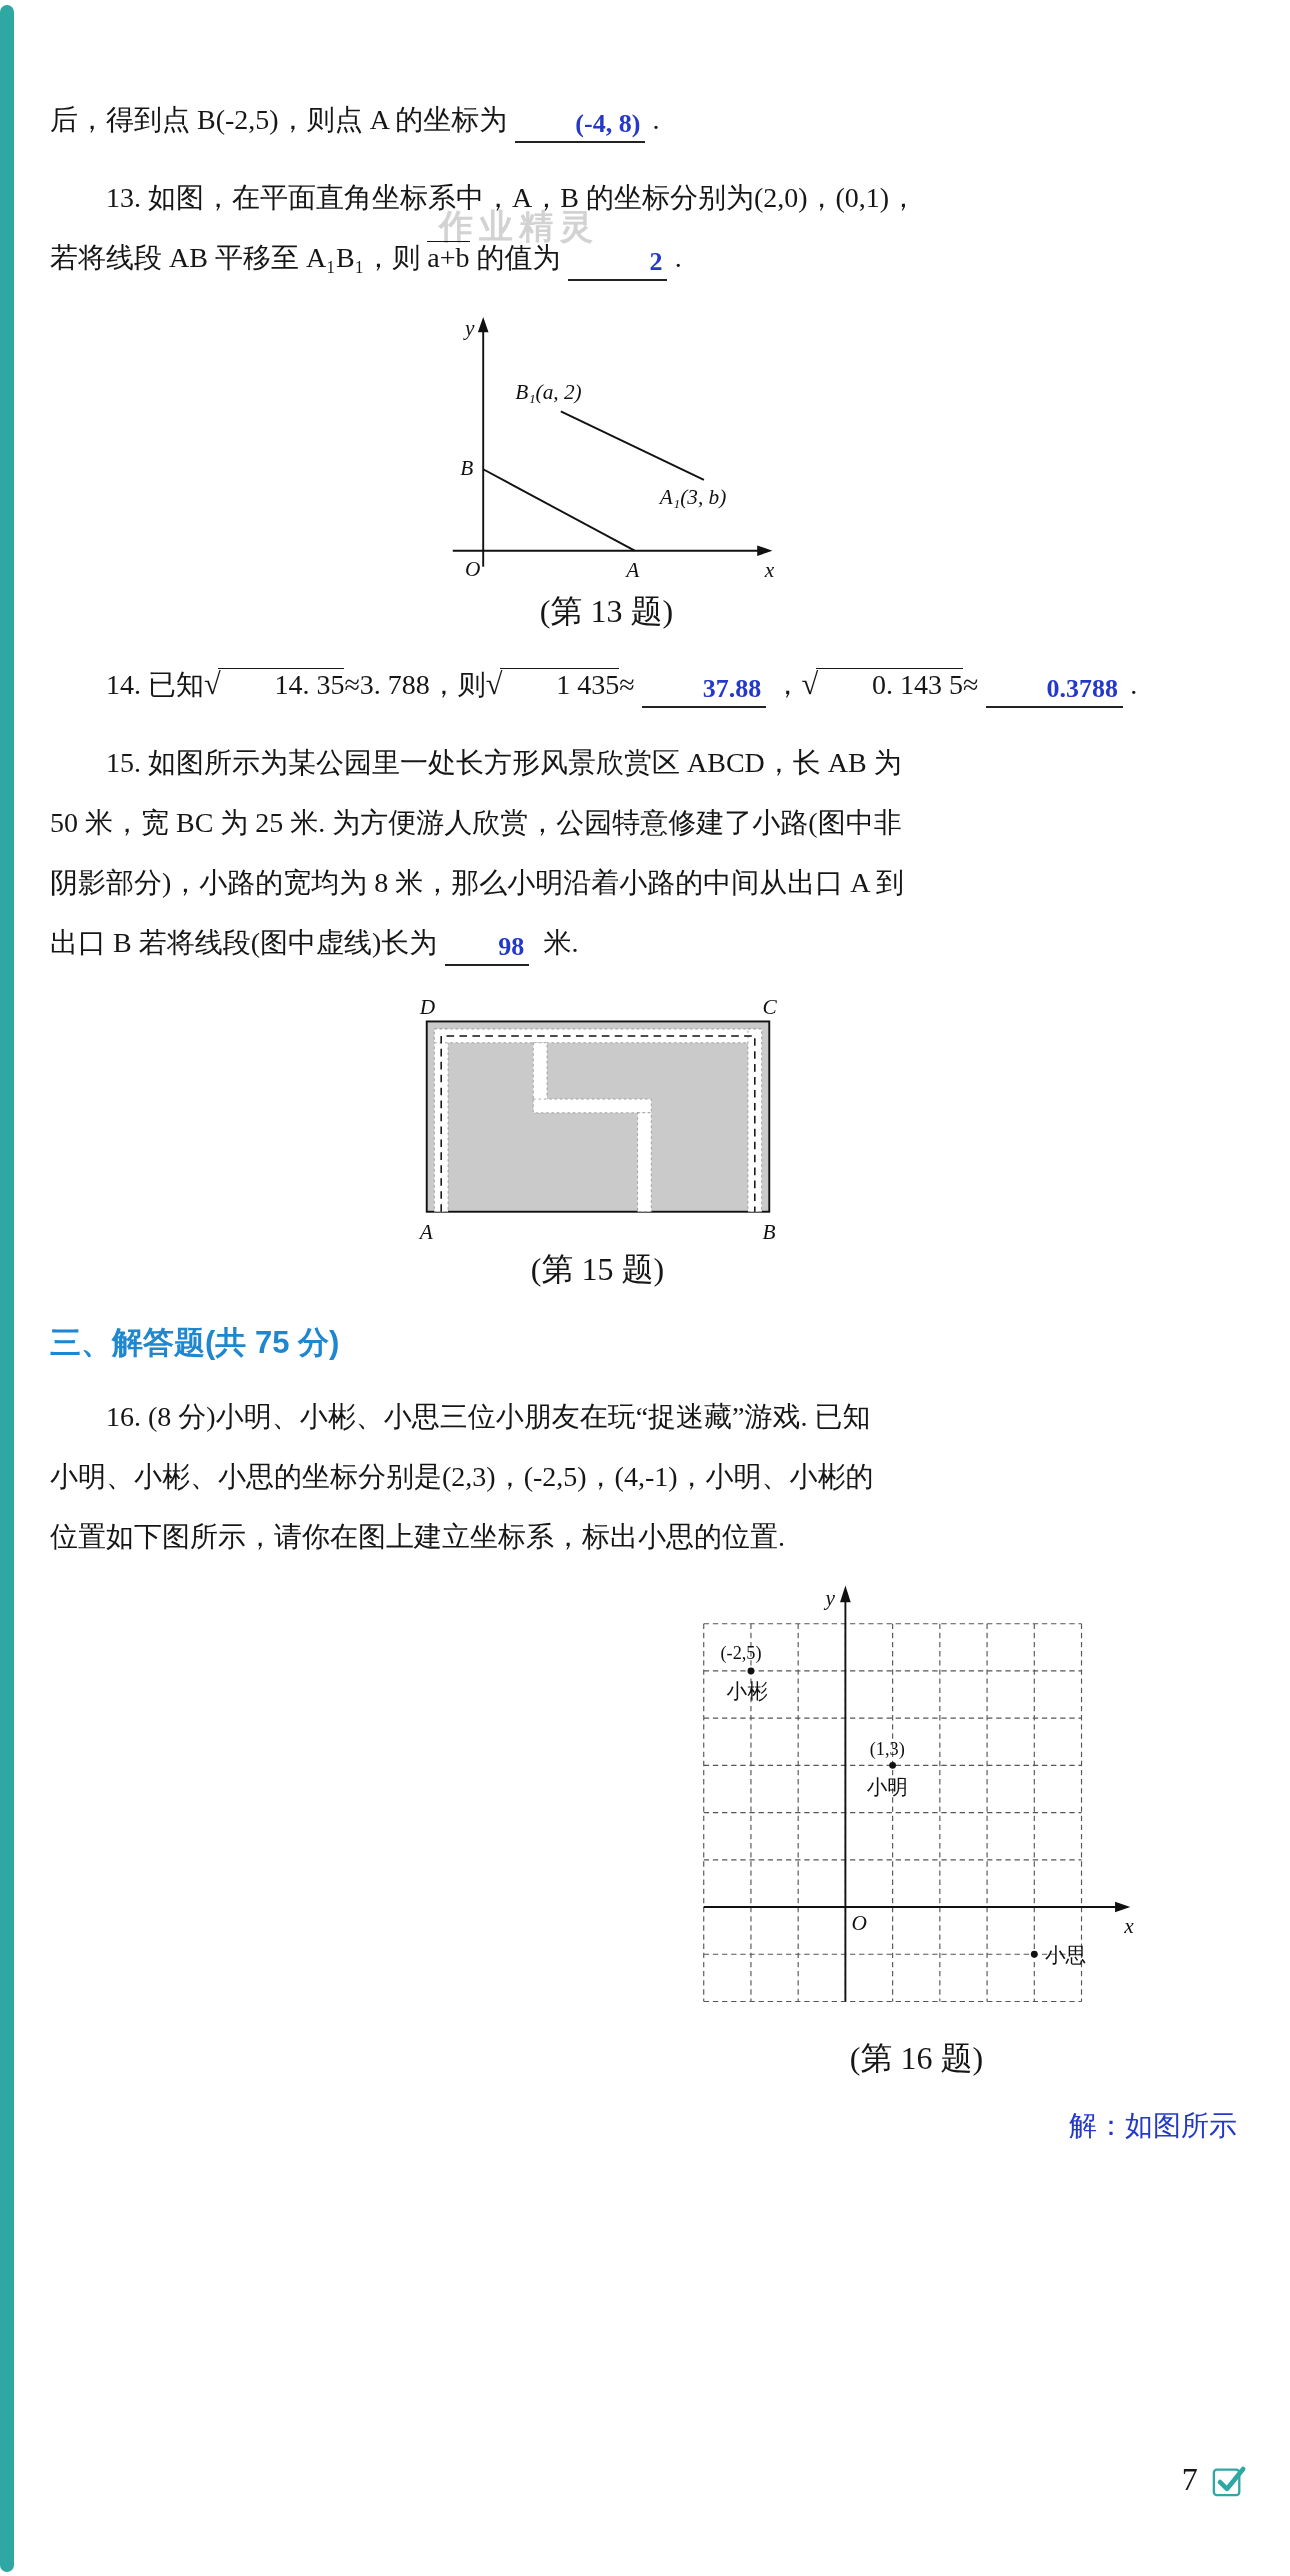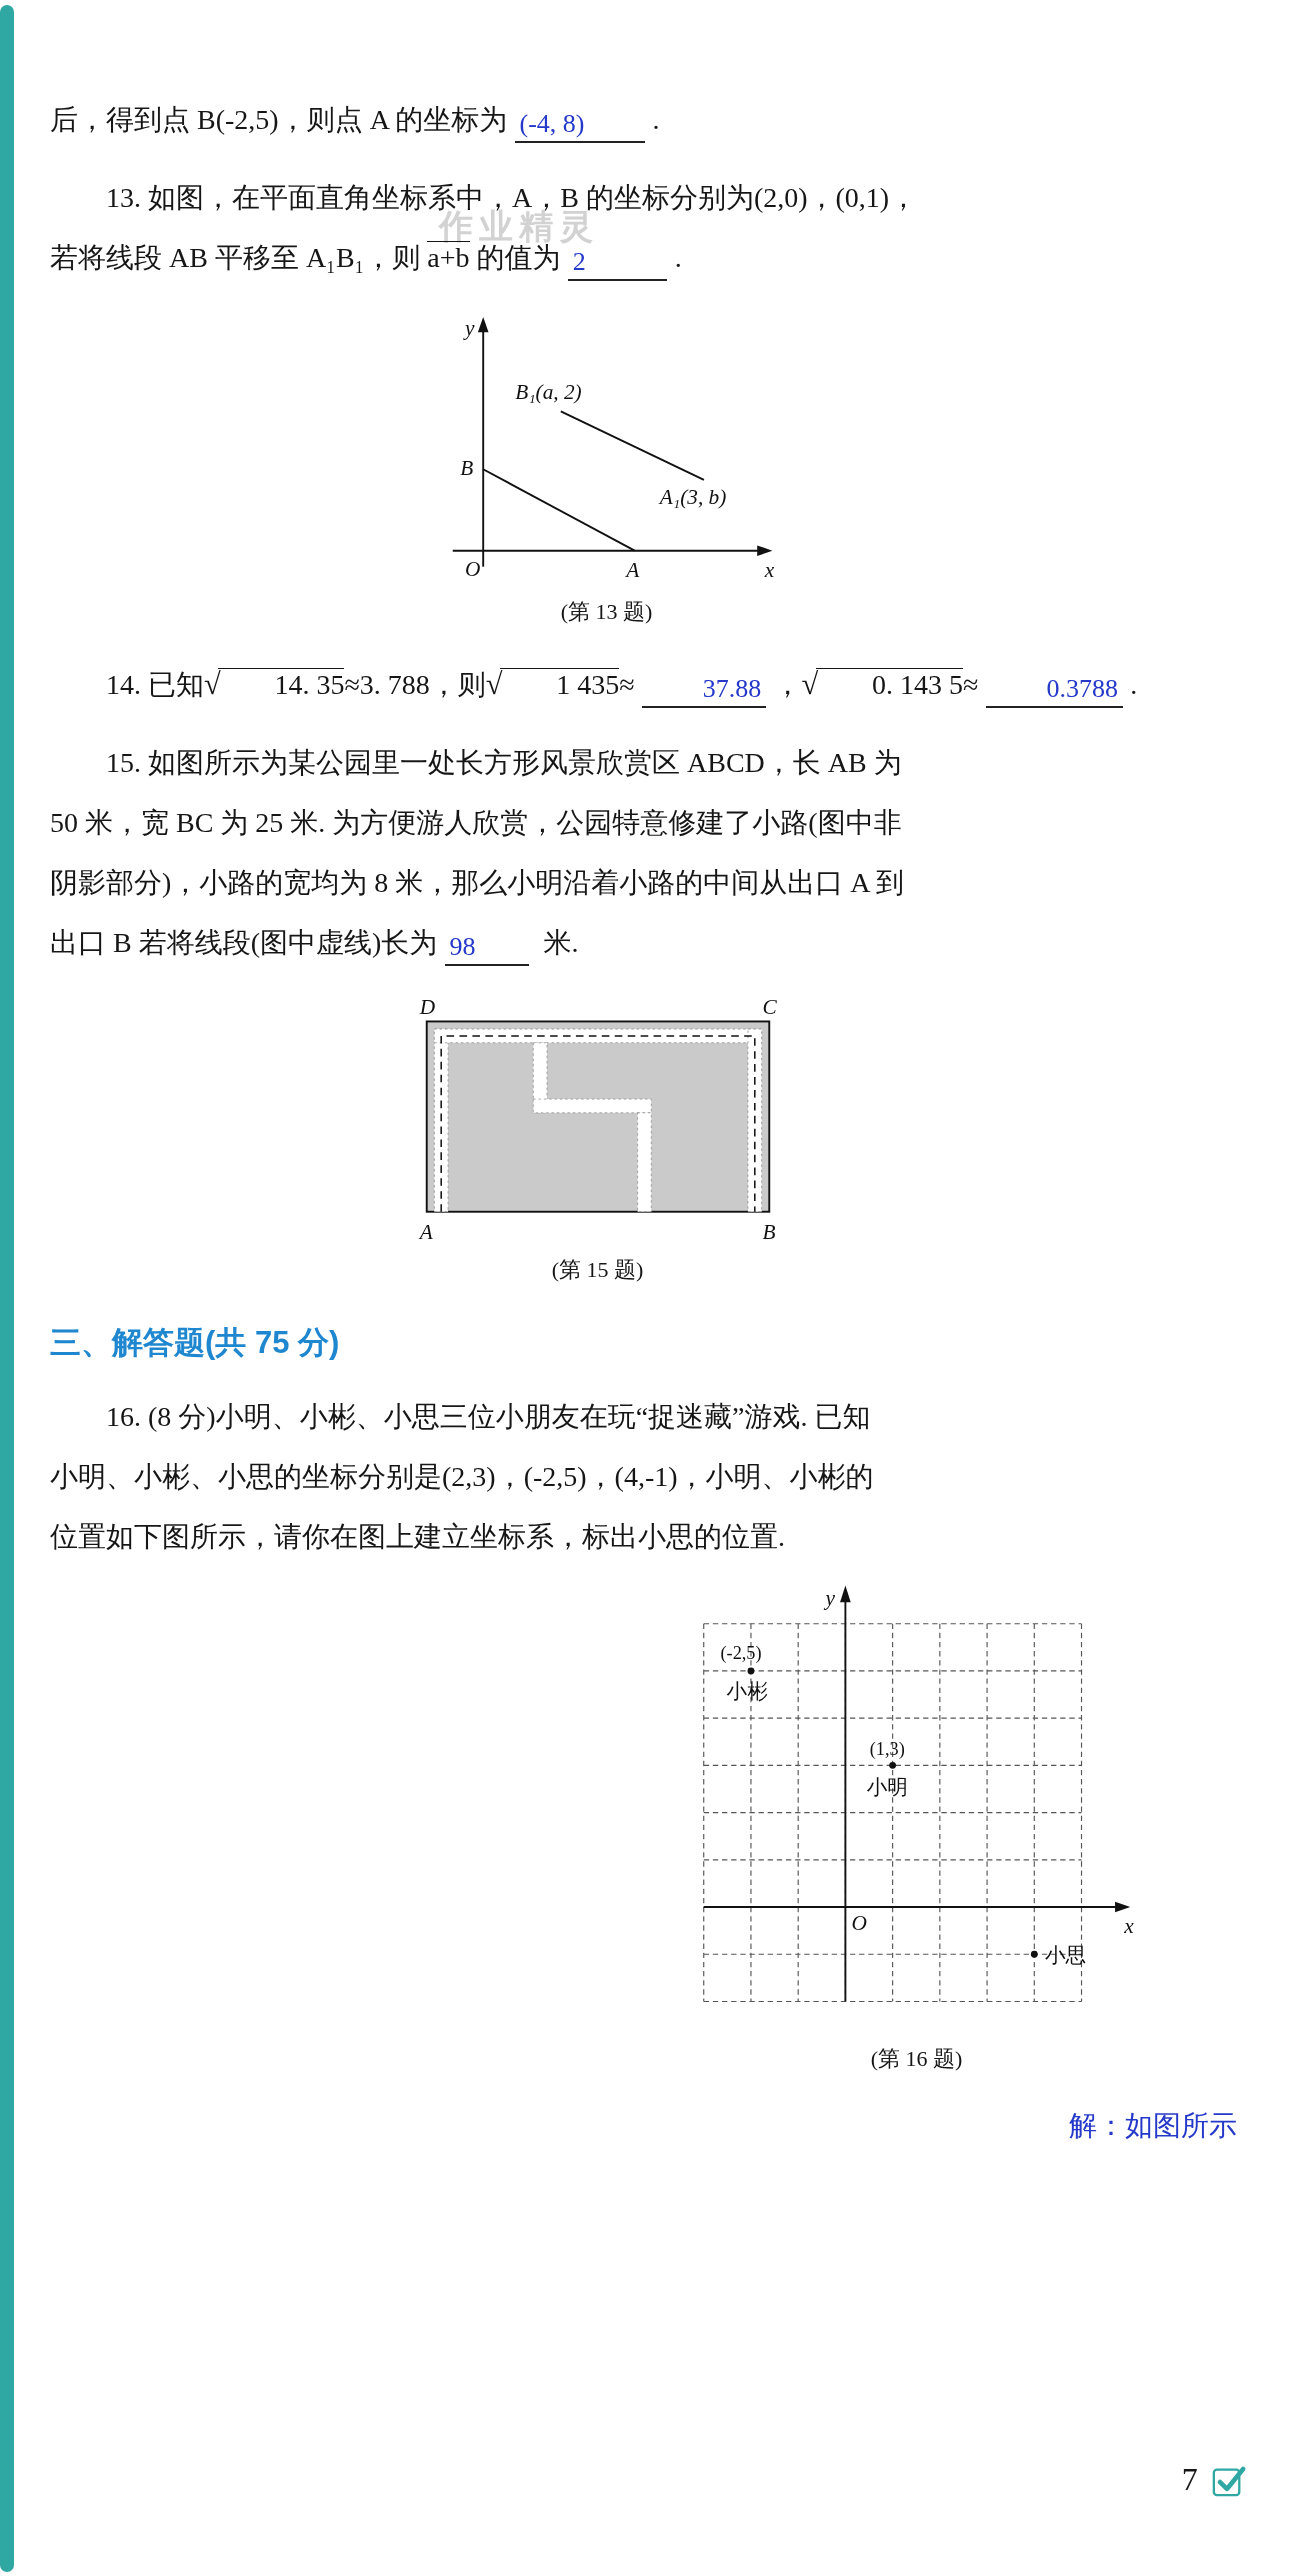--- a/index.html
+++ b/index.html
@@ -19,40 +19,40 @@
     font-family:"Liberation Sans","DejaVu Sans",sans-serif;
     text-shadow:0.8px 0.8px 0 #ffffff;
   }
   #wm1{left:439px;top:204px;}
   #wm2{left:457px;top:1152px;}
   .content{position:relative;z-index:1;padding:90px 53px 0 50px;}
   .line{font-size:28px;line-height:60px;white-space:nowrap;}
   .indent{text-indent:2em;}
   .para{margin-top:18.3px;}
   .blank{
-    display:inline-block;border-bottom:2.3px solid #222;text-align:left;
-    margin:0 7.6px;padding:0 4.6px;line-height:34px;vertical-align:-3px;
+    display:inline-block;border-bottom:2.3px solid #222;text-align:right;
+    margin:0 7.6px;padding:0 4.6px;line-height:34px;vertical-align:-3px;font-weight:bold;
   }
   .w170{min-width:130px;}
   .w130{min-width:99px;}
   .w150{min-width:114px;}
   .w110{min-width:84px;}
   .ans{
     color:var(--answer-blue,#2438c9);font-size:26px;
     font-family:"Liberation Serif","DejaVu Serif",serif;
   }
   .overbar{border-top:1.9px solid #161616;display:inline-block;line-height:1.12;text-align:right;}
   .sqrt{white-space:nowrap;}
   .sqrt-sign{font-size:30.5px;position:relative;top:0.8px;margin-right:-2.3px;}
   .radicand{border-top:1.9px solid #161616;display:inline-block;line-height:1.12;}
   .fig{display:flex;flex-direction:column;align-items:center;}
   .fig13{margin-top:26px;transform:translateX(-37px);}
   .fig15{margin-top:18.3px;transform:translateX(-46px);}
   .fig16{width:503px;margin:10.7px 69px 0 auto;display:flex;flex-direction:column;align-items:center;}
-  .fig-cap{font-size:22px;line-height:47px;color:#161616;}
+  .fig-cap{font-size:32px;line-height:47px;color:#161616;}
   .section-heading{
     margin-top:23px;font-size:31px;line-height:53px;font-weight:bold;
     color:var(--heading-blue,#1f87cf);
     font-family:"Liberation Sans","DejaVu Sans",sans-serif;
   }
   .solution-line{
     margin:21.3px 0 0 107px;font-size:28px;line-height:46px;
     color:var(--answer-blue,#2438c9);
     text-align:right;
   }

